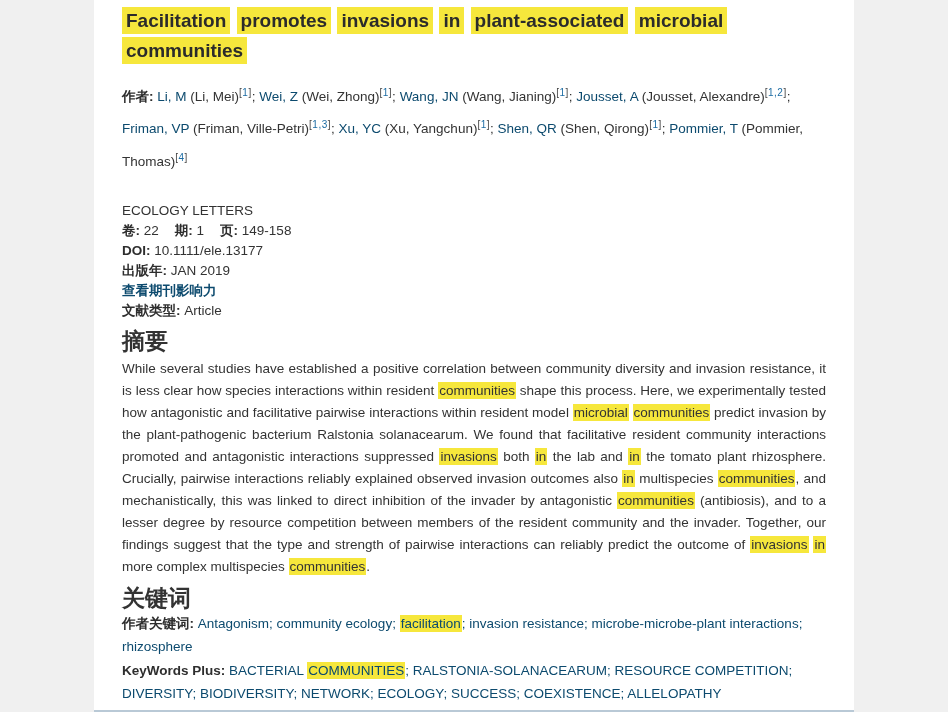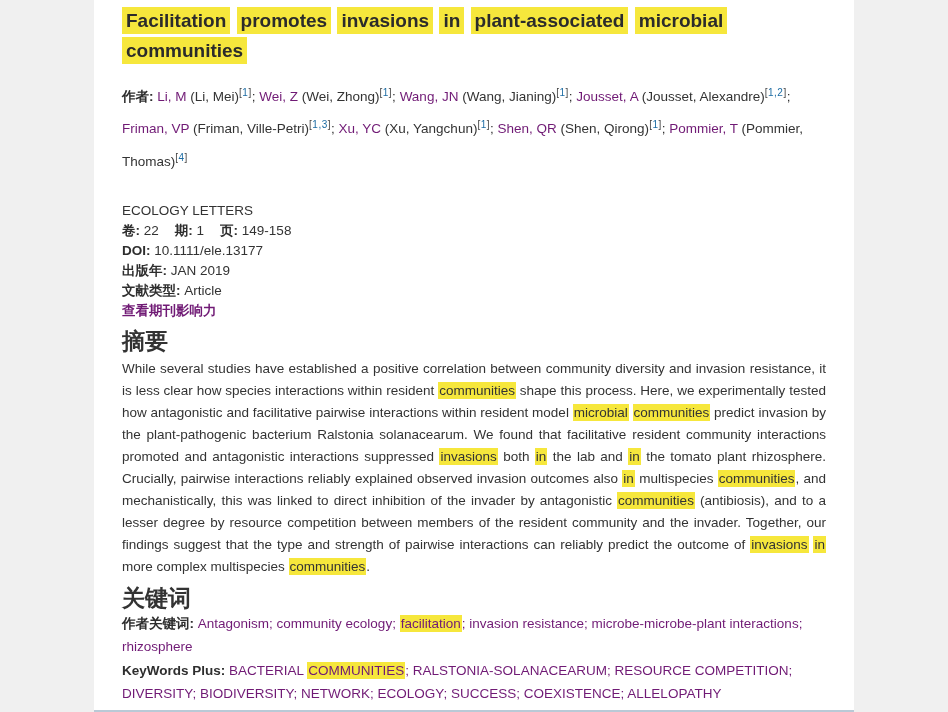--- a/index.html
+++ b/index.html
@@ -9,21 +9,21 @@
     position: relative;
     width: 760px; height: 712px;
     margin: 0 auto;
     background: #ffffff;
     overflow: hidden;
     padding: 4px 28px 0 28px;
     color: #333333;
     font-size: 13.5px;
   }
   .b { font-weight: bold; color: #2e2e2e; }
-  .link { color: #701a75; text-decoration: none; cursor: pointer; }
+  .link { color: #0c4a6e; text-decoration: none; cursor: pointer; }
   .hl { background: #f6e73c; padding: 1px 1px; }
   .title {
     font-size: 19px; line-height: 30px; font-weight: bold; color: #2b2b2b;
     margin-top: 2px;
   }
   .hl-word { background: #f6e73c; padding: 3px 4px; margin-right: 1px; }
   .authors { margin-top: 12px; line-height: 28px; }
   .sup { font-size: 10px; color: #444; letter-spacing: 0.5px; }
   .sup .sup-num { color: #1b6ba3; }
   .researcher { margin-top: 2px; font-weight: 600; line-height: 20px; }
@@ -65,25 +65,25 @@
       <span>149-158</span>
     </div>
     <div class="jrow">
       <span class="b">DOI:</span>
       <span>10.1111/ele.13177</span>
     </div>
     <div class="jrow">
       <span class="b">出版年:</span>
       <span>JAN 2019</span>
     </div>
+    <div class="jrow link"><a class="link">查看期刊影响力</a></div>
     <div class="jrow">
       <span class="b">文献类型:</span>
       <span>Article</span>
     </div>
-    <div class="jrow link"><a class="link">查看期刊影响力</a></div>
   </div>
 
   <h2 class="section">摘要</h2>
   <p class="abstract"><span>While several studies have established a positive correlation between community diversity and invasion resistance, it is less clear how species interactions within resident </span><span class="hl">communities</span><span> shape this process. Here, we experimentally tested how antagonistic and facilitative pairwise interactions within resident model </span><span class="hl">microbial</span><span> </span><span class="hl">communities</span><span> predict invasion by the plant-pathogenic bacterium Ralstonia solanacearum. We found that facilitative resident community interactions promoted and antagonistic interactions suppressed </span><span class="hl">invasions</span><span> both </span><span class="hl">in</span><span> the lab and </span><span class="hl">in</span><span> the tomato plant rhizosphere. Crucially, pairwise interactions reliably explained observed invasion outcomes also </span><span class="hl">in</span><span> multispecies </span><span class="hl">communities</span><span>, and mechanistically, this was linked to direct inhibition of the invader by antagonistic </span><span class="hl">communities</span><span> (antibiosis), and to a lesser degree by resource competition between members of the resident community and the invader. Together, our findings suggest that the type and strength of pairwise interactions can reliably predict the outcome of </span><span class="hl">invasions</span><span> </span><span class="hl">in</span><span> more complex multispecies </span><span class="hl">communities</span><span>.</span></p>
 
   <h2 class="section">关键词</h2>
   <p class="kwline first"><span class="b">作者关键词:</span> <span><a class="link"><span>Antagonism</span></a><span class="link">; </span><a class="link"><span>community ecology</span></a><span class="link">; </span><a class="link"><span class="hl">facilitation</span></a><span class="link">; </span><a class="link"><span>invasion resistance</span></a><span class="link">; </span><a class="link"><span>microbe-microbe-plant interactions</span></a><span class="link">; </span><a class="link"><span>rhizosphere</span></a></span></p>
   <p class="kwline"><span class="b">KeyWords Plus:</span> <span><a class="link"><span>BACTERIAL </span><span class="hl">COMMUNITIES</span></a><span class="link">; </span><a class="link"><span>RALSTONIA-SOLANACEARUM</span></a><span class="link">; </span><a class="link"><span>RESOURCE COMPETITION</span></a><span class="link">; </span><a class="link"><span>DIVERSITY</span></a><span class="link">; </span><a class="link"><span>BIODIVERSITY</span></a><span class="link">; </span><a class="link"><span>NETWORK</span></a><span class="link">; </span><a class="link"><span>ECOLOGY</span></a><span class="link">; </span><a class="link"><span>SUCCESS</span></a><span class="link">; </span><a class="link"><span>COEXISTENCE</span></a><span class="link">; </span><a class="link"><span>ALLELOPATHY</span></a></span></p>
 
   <p class="addr-label-row"><span class="b">通讯作者地址:</span> <span>Wei, Z; Shen, QR (通讯作者)</span></p>

